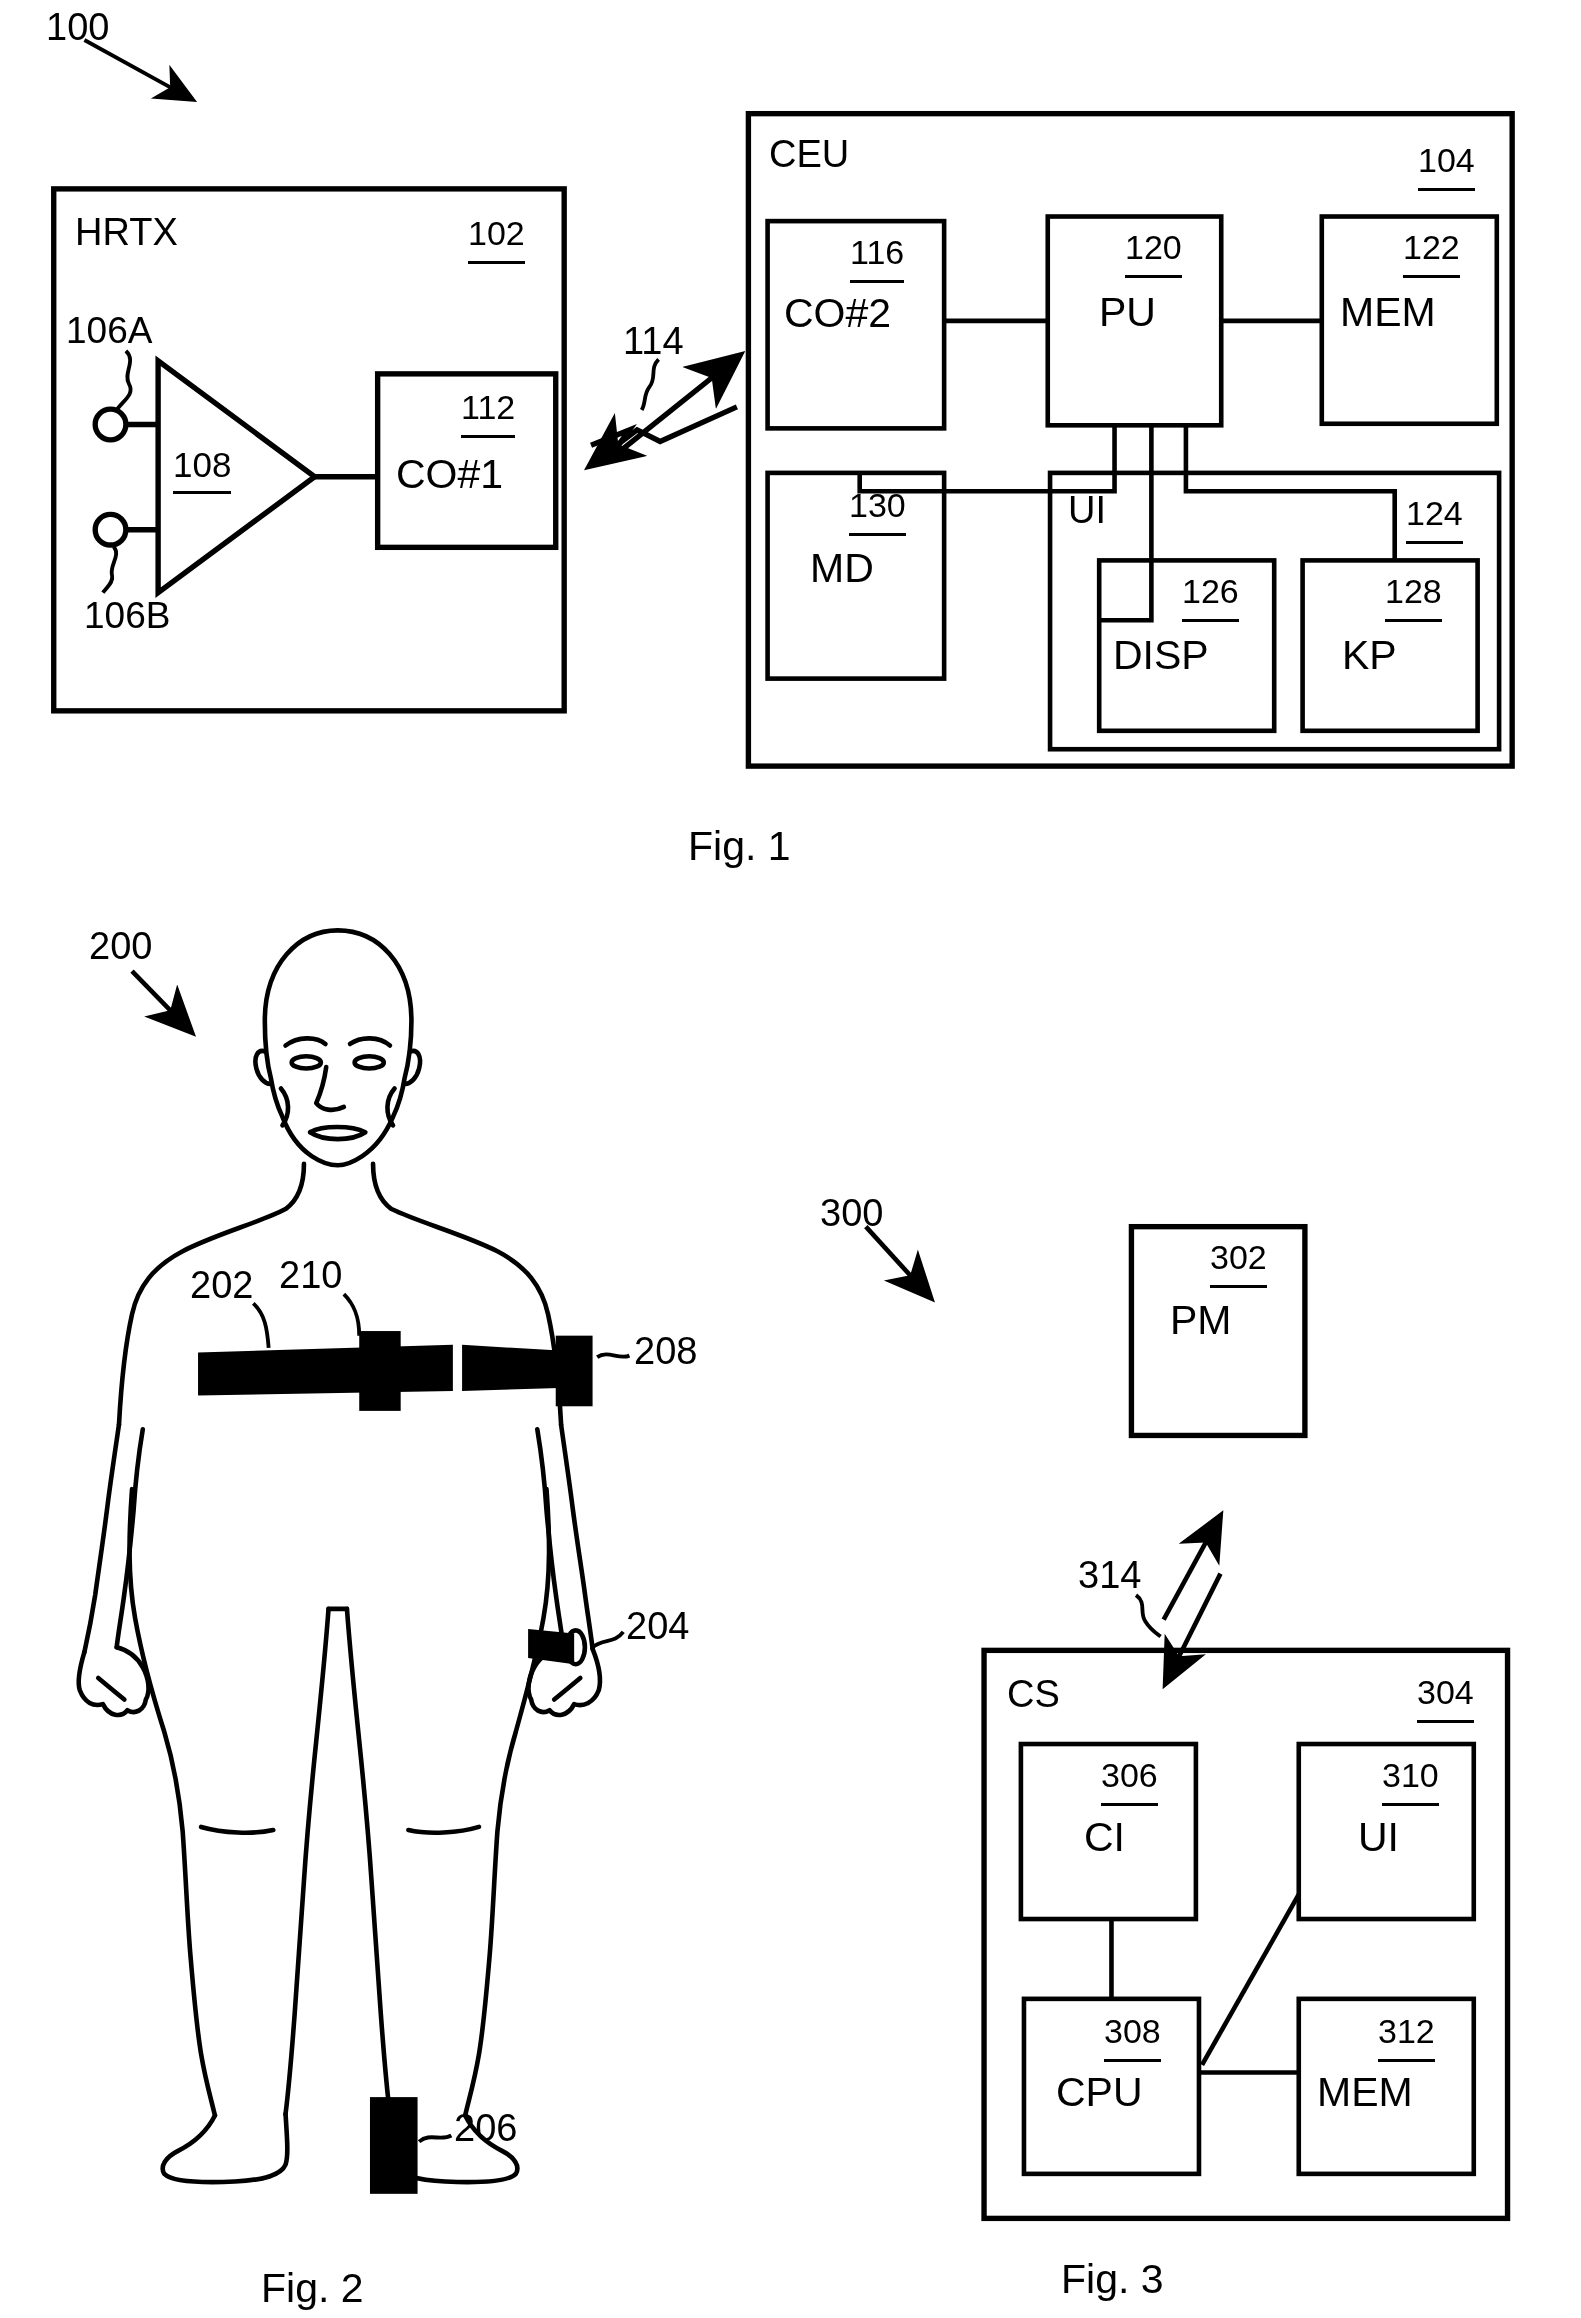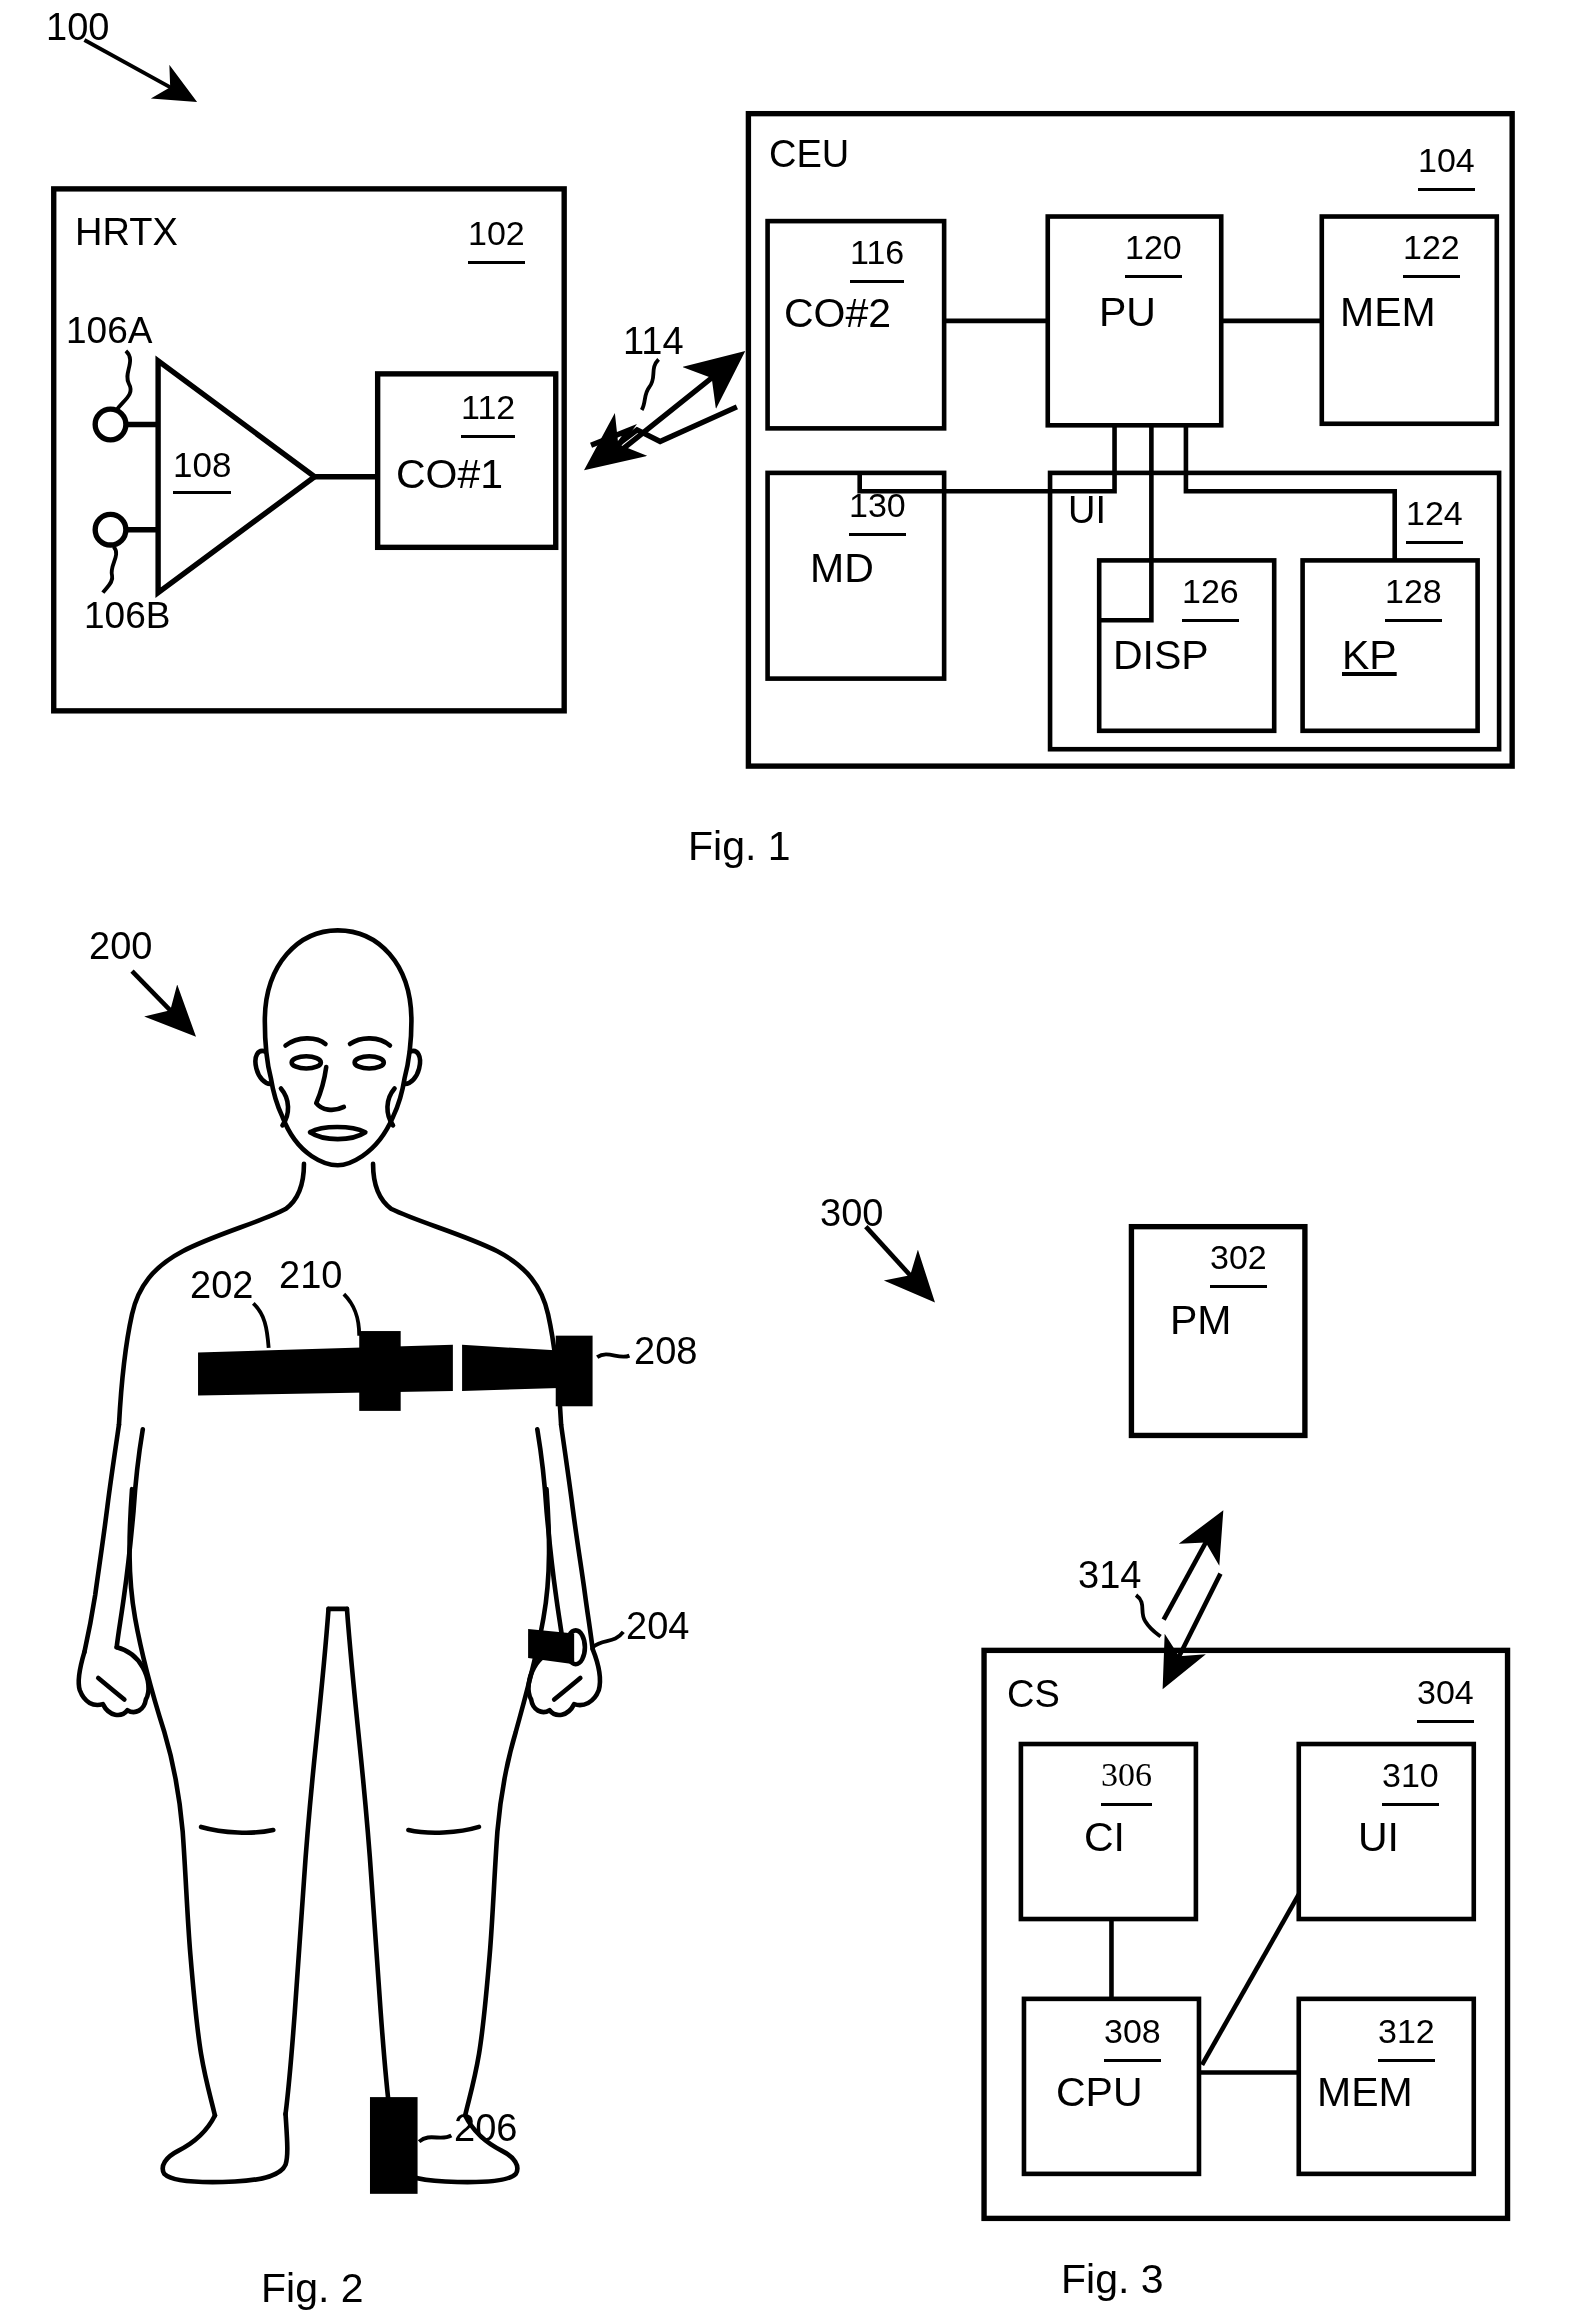--- a/index.html
+++ b/index.html
@@ -316,21 +316,21 @@
   <div class="lbl num-ref" style="left:849px; top:488px;">130</div>
   <div class="lbl blk-name" style="left:810px; top:548px;">MD</div>
 
   <div class="lbl blk-title" style="left:1068px; top:491px;">UI</div>
   <div class="lbl num-ref" style="left:1406px; top:496px;">124</div>
 
   <div class="lbl num-ref" style="left:1182px; top:574px;">126</div>
   <div class="lbl blk-name" style="left:1113px; top:635px;">DISP</div>
 
   <div class="lbl num-ref" style="left:1385px; top:574px;">128</div>
-  <div class="lbl blk-name" style="left:1342px; top:635px;text-decoration:underline;">KP</div>
+  <div class="lbl blk-name" style="left:1342px; top:635px;">KP</div>
 
   <div class="lbl fig-cap" style="left:688px; top:826px;">Fig. 1</div>
 
   <div class="lbl lead-num" style="left:89px; top:927px;">200</div>
   <div class="lbl lead-num" style="left:190px; top:1266px;">202</div>
   <div class="lbl lead-num" style="left:279px; top:1256px;">210</div>
   <div class="lbl lead-num" style="left:634px; top:1332px;">208</div>
   <div class="lbl lead-num" style="left:626px; top:1607px;">204</div>
   <div class="lbl lead-num" style="left:454px; top:2109px;">206</div>
 
@@ -339,21 +339,21 @@
   <div class="lbl lead-num" style="left:820px; top:1194px;">300</div>
 
   <div class="lbl num-ref" style="left:1210px; top:1240px;">302</div>
   <div class="lbl blk-name" style="left:1170px; top:1300px;">PM</div>
 
   <div class="lbl lead-num" style="left:1078px; top:1556px;">314</div>
 
   <div class="lbl blk-title" style="left:1007px; top:1675px;">CS</div>
   <div class="lbl num-ref" style="left:1417px; top:1675px;">304</div>
 
-  <div class="lbl num-ref" style="left:1101px; top:1758px;font-family:Liberation Serif, serif;">306</div>
+  <div class="lbl num-ref" style="left:1101px; top:1758px;">306</div>
   <div class="lbl blk-name" style="left:1084px; top:1817px;">CI</div>
 
   <div class="lbl num-ref" style="left:1382px; top:1758px;">310</div>
   <div class="lbl blk-name" style="left:1358px; top:1817px;">UI</div>
 
   <div class="lbl num-ref" style="left:1104px; top:2014px;">308</div>
   <div class="lbl blk-name" style="left:1056px; top:2072px;">CPU</div>
 
   <div class="lbl num-ref" style="left:1378px; top:2014px;">312</div>
   <div class="lbl blk-name" style="left:1317px; top:2072px;">MEM</div>

